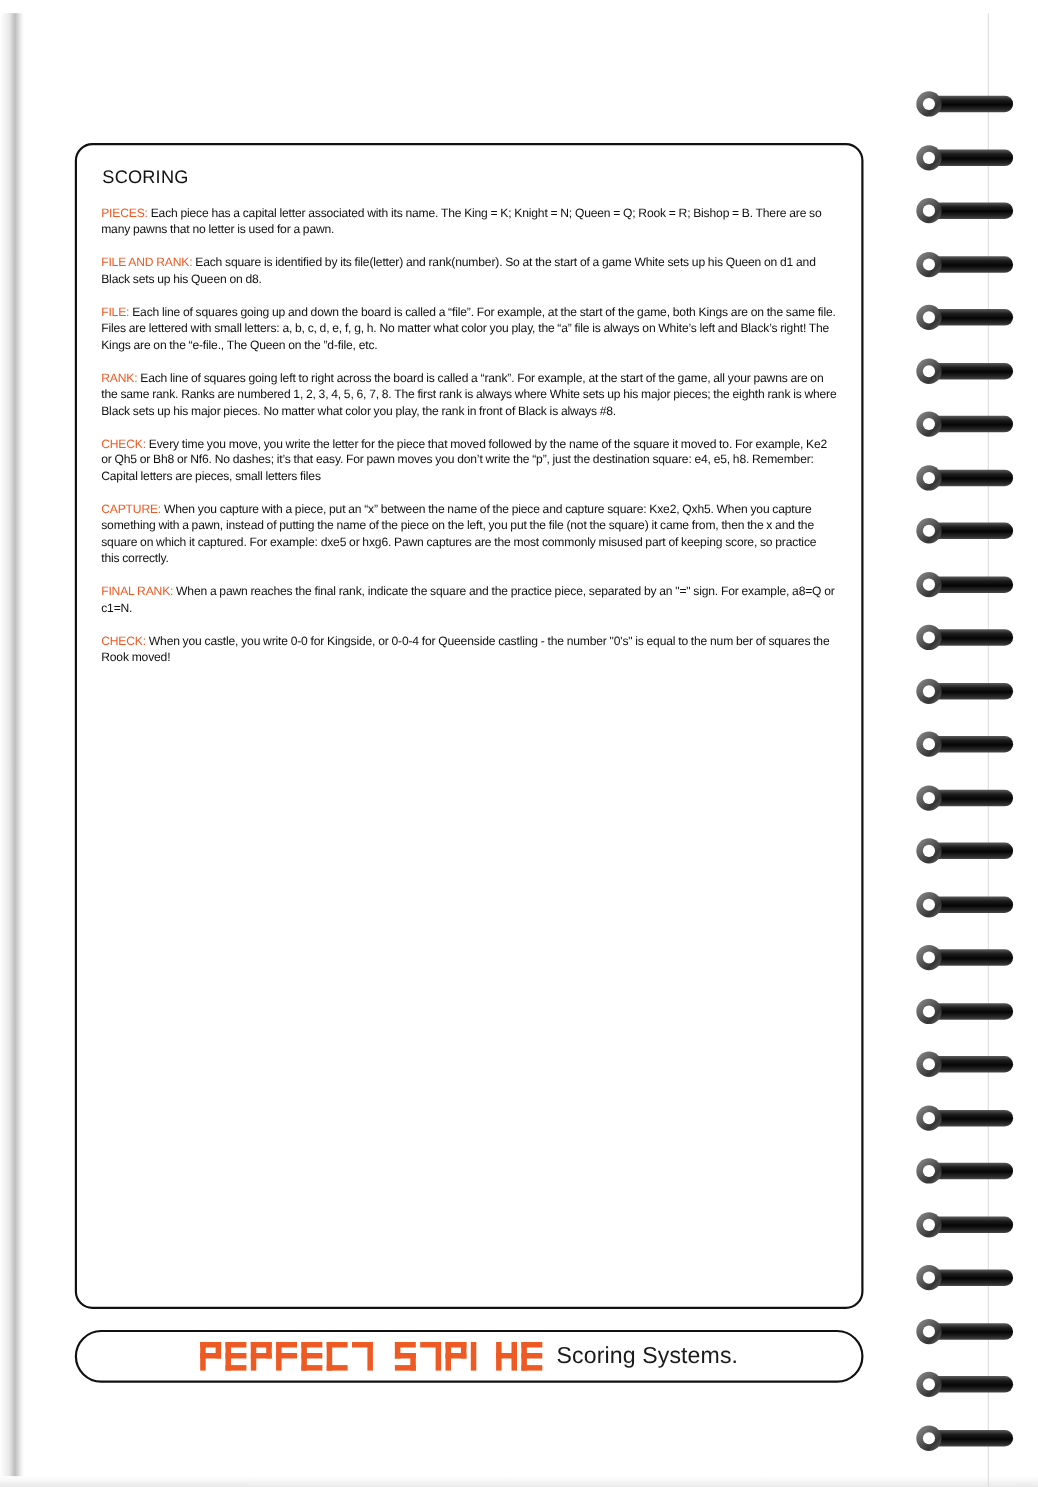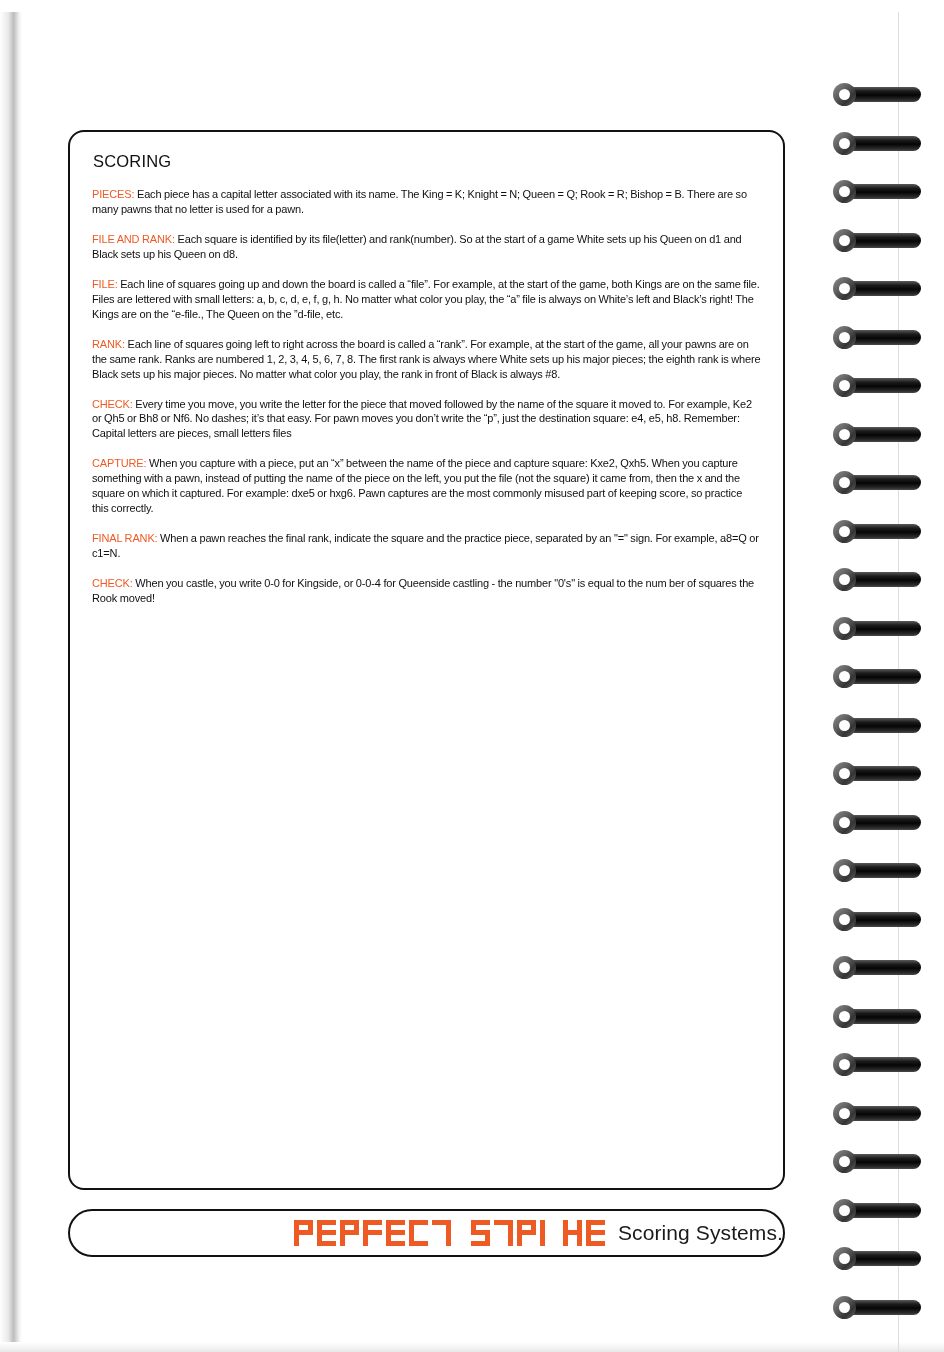--- a/index.html
+++ b/index.html
@@ -96,21 +96,21 @@
     left: 68px;
     top: 1197px;
     width: 717px;
     height: 48px;
     border: 2.5px solid #111111;
     border-radius: 24px;
     box-sizing: border-box;
     background: #ffffff;
     display: flex;
     align-items: center;
-    justify-content: flex-end;
+    justify-content: center;
     gap: 16px;
   }
   .brand-mark {
     display: flex;
     align-items: center;
     gap: 13px;
   }
   .brand-word { display: flex; align-items: center; gap: 4px; }
   .brand-tag {
     font-size: 21px;

